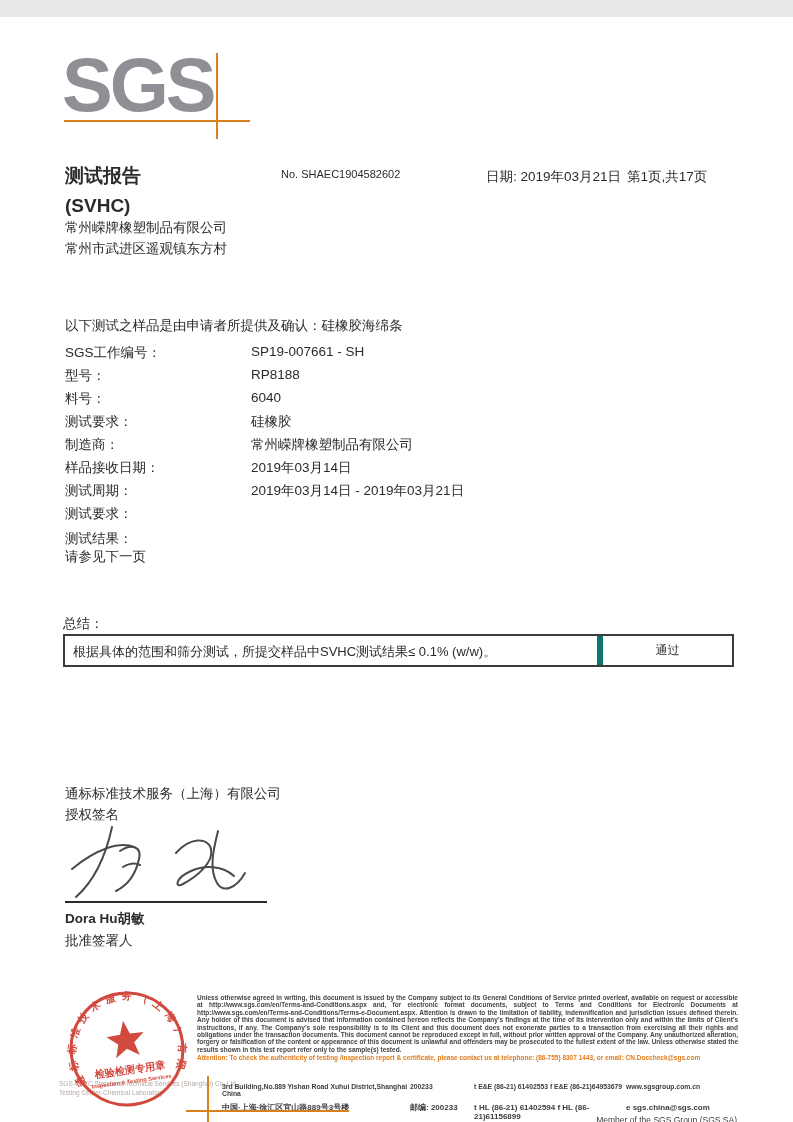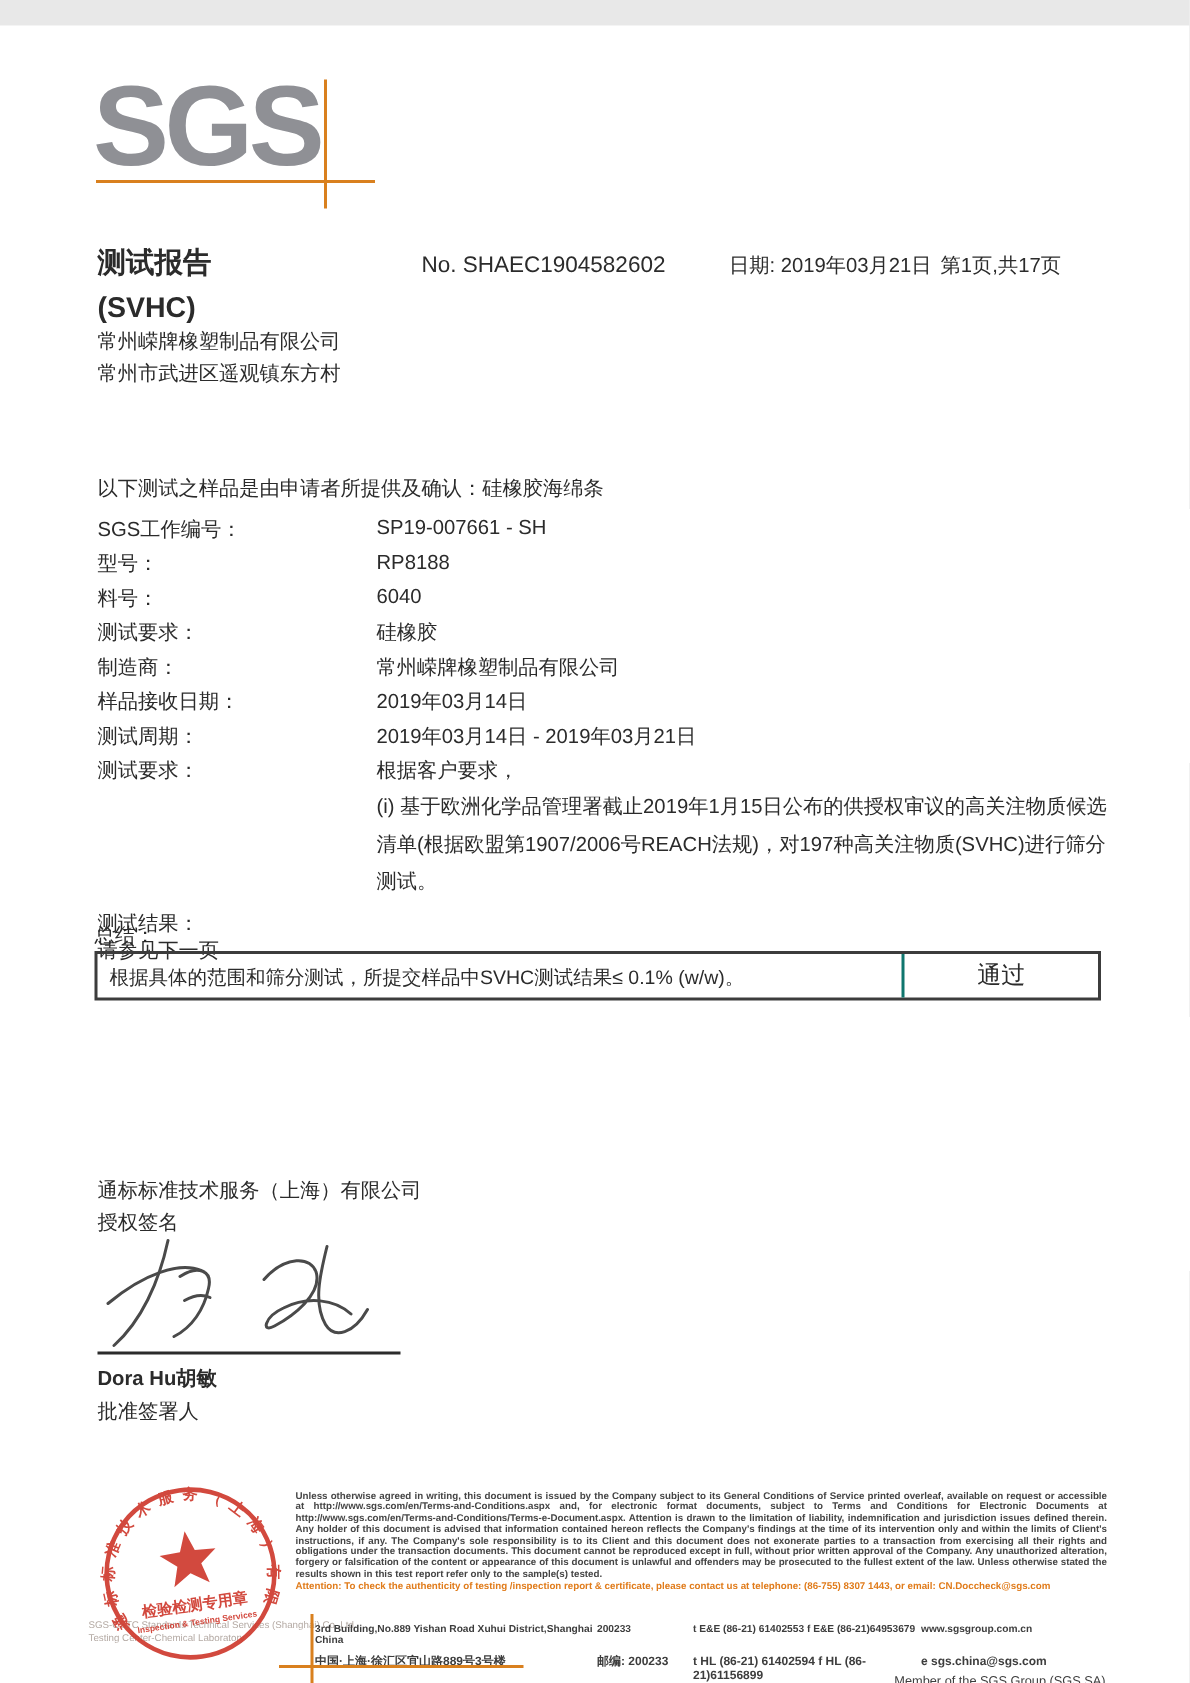--- a/index.html
+++ b/index.html
@@ -18,21 +18,21 @@
     font-size:76px;line-height:1;font-weight:900;
     letter-spacing:-3px;color:#8f9095;
     font-family:"Liberation Sans","DejaVu Sans",sans-serif;
   }
   .reg-vline{position:absolute;background:#d9801e;width:2px;}
   .reg-hline{position:absolute;background:#d9801e;height:2px;}
   .v-top{left:216px;top:36px;height:86px;}
   .h-top{left:64px;top:103px;width:186px;}
   
   .report-title{position:absolute;left:65px;top:144px;font-size:19px;font-weight:700;line-height:30px;}
-  .report-no{position:absolute;left:281px;top:151px;font-size:15px;}
+  .report-no{position:absolute;left:281px;top:151px;font-size:11px;}
   .report-date{position:absolute;left:486px;top:151px;font-size:13.5px;}
   .report-page{position:absolute;left:627px;top:151px;font-size:13.5px;}
   
   .applicant{position:absolute;left:65px;top:200px;font-size:13.5px;line-height:21px;}
   
   .intro{position:absolute;left:65px;top:300px;font-size:13.5px;}
   .fields{position:absolute;left:65px;top:327px;width:672px;font-size:13.5px;}
   .field-row{display:flex;height:23px;align-items:flex-start;}
   .field-label{width:186px;flex:none;}
   .field-value{flex:1;}
@@ -41,22 +41,22 @@
   .req-para{width:488px;line-height:25px;margin-top:2px;}
   .result-row{display:flex;height:23px;margin-top:7px;flex-direction:column;}
   
   .summary-heading{position:absolute;left:63px;top:598px;font-size:13.5px;}
   .summary-table{
     position:absolute;left:63px;top:617px;width:671px;height:33px;
     border:2px solid #3c3c3c;display:flex;box-sizing:border-box;
   }
   .summary-statement{flex:1;padding:7px 8px 0 8px;font-size:13px;}
   .summary-result{
-    width:129px;flex:none;border-left:2px solid #0f766e;
-    display:flex;align-items:center;justify-content:center;font-size:16px;
+    width:129px;flex:none;border-left:6px solid #0f766e;
+    display:flex;align-items:center;justify-content:center;font-size:12px;
   }
   
   .sig-company{position:absolute;left:65px;top:766px;font-size:13.5px;line-height:21px;}
   .sig-image{position:absolute;left:68px;top:806px;}
   .sig-line{position:absolute;left:65px;top:884px;width:202px;height:2px;background:#2b2b2b;}
   .sig-name{position:absolute;left:65px;top:893px;font-size:13.5px;font-weight:600;text-align:center;}
   .sig-title{position:absolute;left:65px;top:915px;font-size:13.5px;}
   
   .footer-legal{
     position:absolute;left:197px;top:977px;width:541px;
@@ -67,21 +67,21 @@
     margin-top:1px;color:#e07b1a;font-weight:700;
   }
   .footer-co{
     position:absolute;left:59px;top:1063px;width:170px;
     font-size:6.5px;line-height:8.5px;color:#b4aaa4;white-space:nowrap;
   }
   .addr-rows{position:absolute;left:210px;top:1066px;width:528px;color:#3d3d3d;}
   .addr-row{display:flex;align-items:baseline;}
   .addr-row1{font-size:6.8px;font-weight:600;margin-bottom:5px;}
   .addr-row2{font-size:8px;font-weight:700;}
-  .addr-main{width:188px;flex:none;}
+  .addr-main{width:188px;flex:none;padding-left:12px;}
   .addr-zip{width:64px;flex:none;}
   .addr-phones{width:152px;flex:none;}
   .addr-last{flex:1;}
   .member-line{position:absolute;right:56px;top:1098px;font-size:8.5px;color:#3d3d3d;}
   .v-bottom{left:207px;top:1059px;height:63px;}
   .h-bottom{left:186px;top:1093px;width:163px;}
   .stamp{
     position:absolute;left:66px;top:971px;width:122px;height:122px;
     transform:rotate(-8deg);opacity:0.92;
   }
@@ -135,24 +135,20 @@
       <div class="field-label">样品接收日期：</div>
       <div class="field-value">2019年03月14日</div>
     </div>
     <div class="field-row">
       <div class="field-label">测试周期：</div>
       <div class="field-value">2019年03月14日 - 2019年03月21日</div>
     </div>
 
     <div class="req-row">
       <div class="field-label">测试要求：</div>
-      <div class="req-col">
-        <div>根据客户要求，</div>
-        <div class="req-para">(i) 基于欧洲化学品管理署截止2019年1月15日公布的供授权审议的高关注物质候选清单(根据欧盟第1907/2006号REACH法规)，对197种高关注物质(SVHC)进行筛分测试。</div>
-      </div>
     </div>
 
     <div class="result-row">
       <div class="field-label">测试结果：</div>
       <div class="field-value">请参见下一页</div>
     </div>
   </div>
 
   <div class="summary-heading">总结：</div>
   <div class="summary-table">

